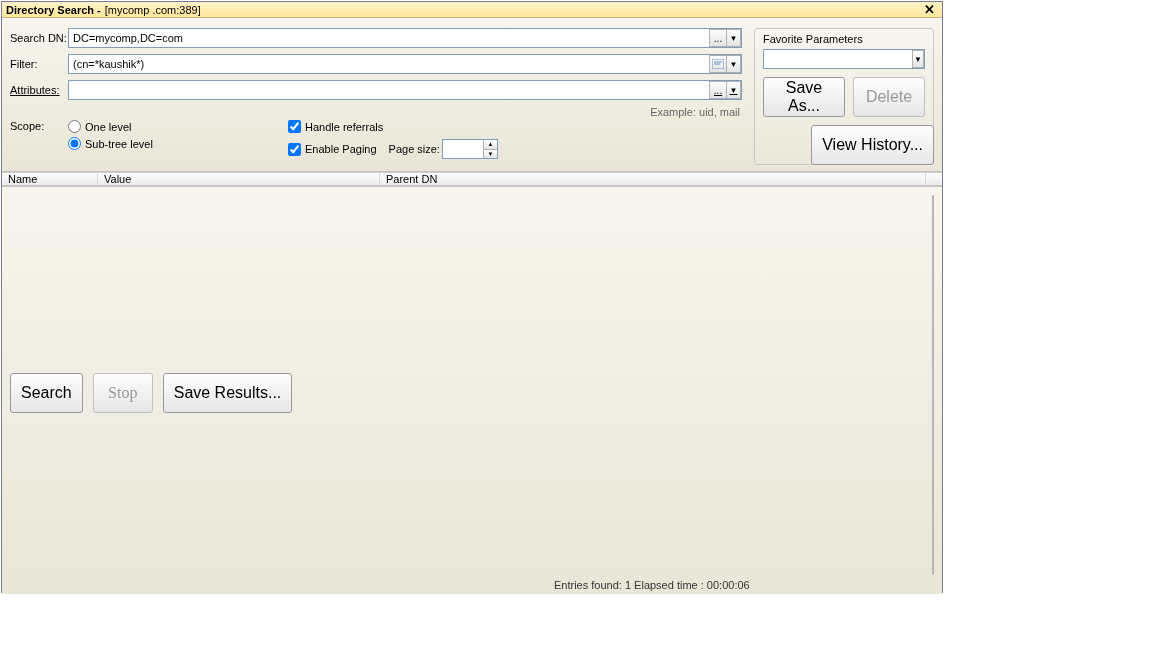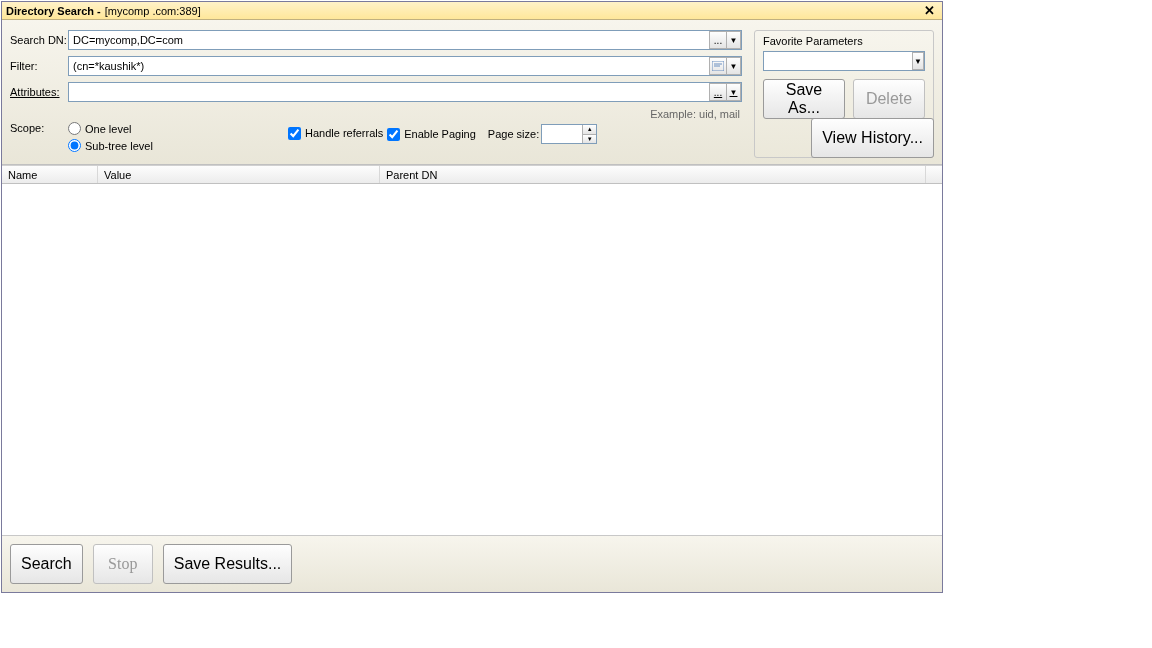--- a/index.html
+++ b/index.html
@@ -114,21 +114,21 @@
   width:220px;
   justify-content:space-between;
 }
 .scope-opts label, .check-col label {
   display: flex;
   align-items: center;
   gap: 4px;
 }
 .check-col {
   display: flex;
-  flex-direction: row;
+  flex-direction: column;
   gap: 4px;
 }
 .pagesize {
   display: flex;
   align-items: center;
   gap: 2px;
   margin-left: 12px;
 }
 .spinner {
   display:flex;
@@ -334,15 +334,19 @@
     
     
     
     
   </div>
 
   <div class="bottom-bar">
     <button class="btn" style="min-width:68px;">Search</button>
     <button class="btn disabled" style="min-width:60px;font-family:Liberation Serif, serif;">Stop</button>
     <button class="btn" style="min-width:94px;">Save Results...</button>
+    <div class="bottom-right">
+      <div class="progress"></div>
+      <div class="status-line">Entries found: 1 Elapsed time : 00:00:06</div>
+    </div>
   </div>
 
 </div>
 
 </body></html>

